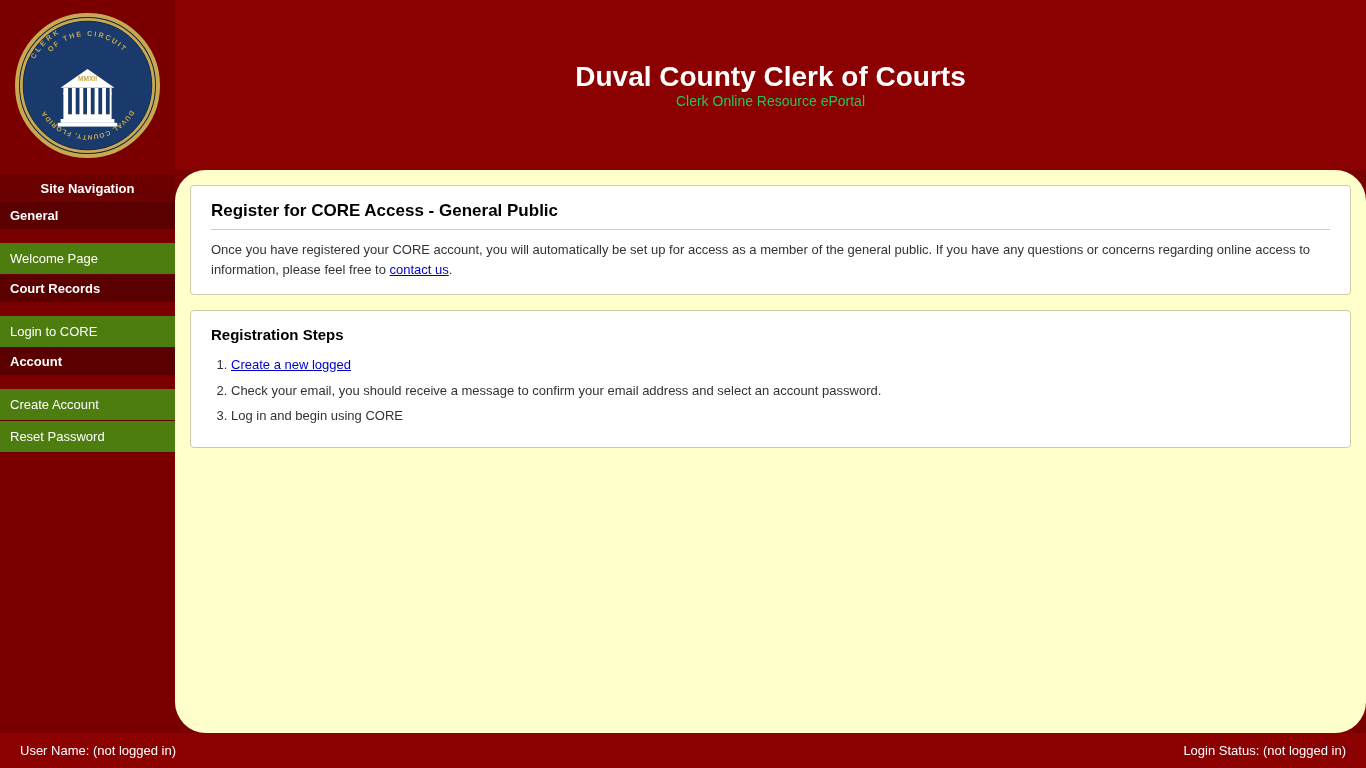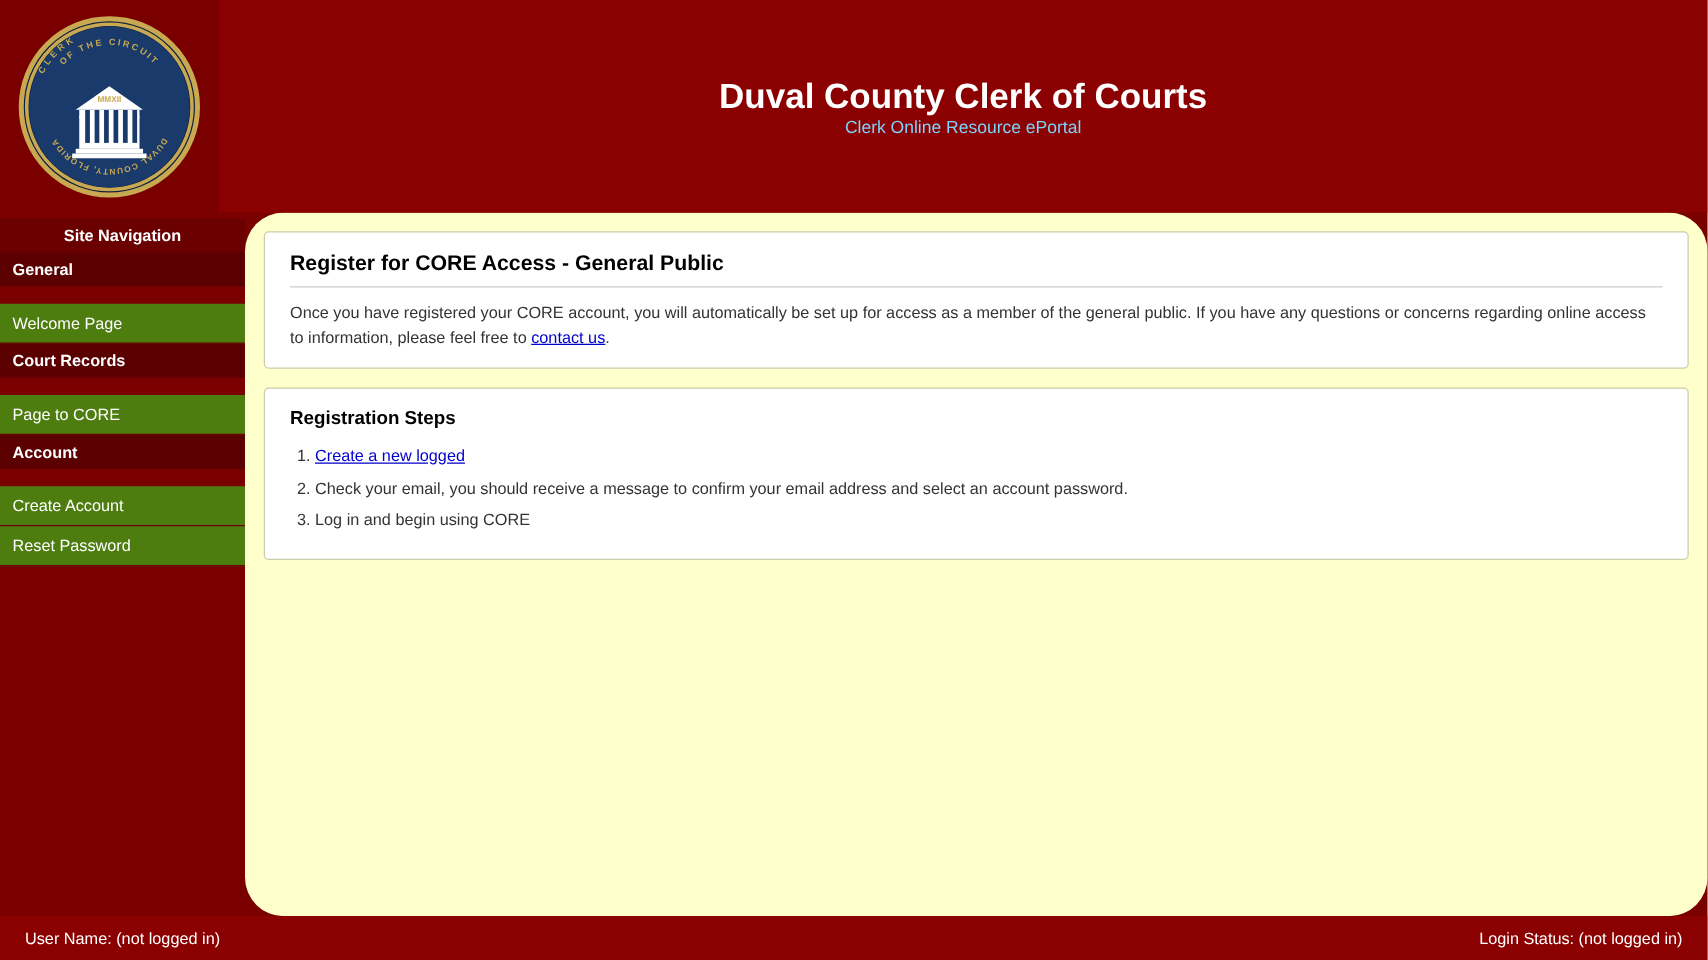--- a/index.html
+++ b/index.html
@@ -50,34 +50,34 @@
     #header-title {
       text-align: center;
       margin-left: 175px;
     }
     #header-title h1 {
       color: #ffffff;
       font-size: 28px;
       font-weight: bold;
     }
     #header-title p {
-      color: #7dd3fc;
+      color: #22c55e;
       font-size: 14px;
     }
 
     
     #main-layout {
       display: flex;
       flex: 1;
       overflow: hidden;
     }
 
     
     #sidebar {
-      width: 196px;
+      width: 175px;
       background-color: #7a0000;
       flex-shrink: 0;
       padding-top: 5px;
     }
     .sidebar-section-label {
       color: #ffffff;
       font-size: 13px;
       font-weight: bold;
       padding: 6px 10px;
       background-color: #5a0000;
@@ -229,21 +229,21 @@
   </div>
 </div>
 
 <div id="main-layout">
 
   <div id="sidebar">
     <div class="nav-label">Site Navigation</div>
     <div class="sidebar-section-label">General</div>
     <a class="sidebar-nav-item">Welcome Page</a>
     <div class="sidebar-section-label">Court Records</div>
-    <a class="sidebar-nav-item">Page to CORE</a>
+    <a class="sidebar-nav-item">Login to CORE</a>
     <div class="sidebar-section-label">Account</div>
     <a class="sidebar-nav-item">Create Account</a>
     <a class="sidebar-nav-item">Reset Password</a>
   </div>
 
   <div id="content">
 
     <div class="info-box">
       <h2>Register for CORE Access - General Public</h2>
       <p>

